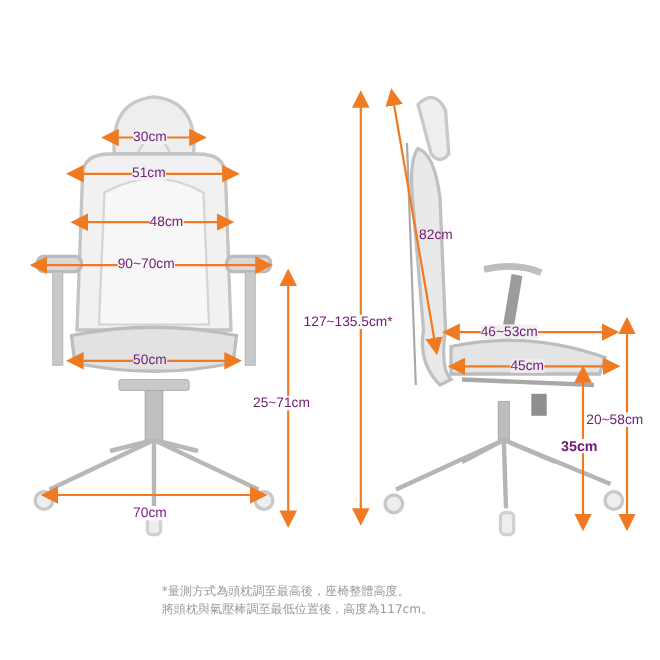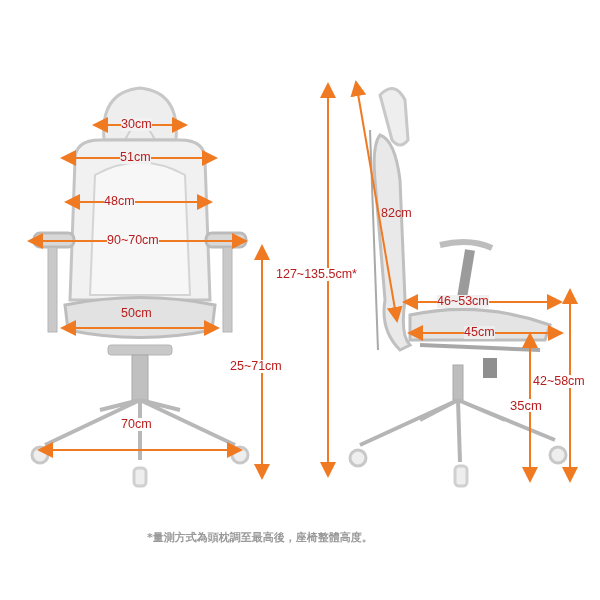--- a/index.html
+++ b/index.html
@@ -1,21 +1,21 @@
 <!DOCTYPE html>
 <html><head>
 <meta charset="utf-8">
 <style>
   html, body { margin:0; padding:0; background:#ffffff; }
   body { width:600px; height:600px; position:relative; overflow:hidden; font-family:"DejaVu Sans", sans-serif; }
   .stage { position:absolute; left:0; top:0; width:600px; height:600px; }
-  .lbl { position:absolute; color:#b91c1c; font-family:"Liberation Sans", sans-serif; font-size:12.5px; white-space:nowrap; line-height:1; }
-  .lbl.bold { font-weight:normal; font-size:13px; }
+  .lbl { position:absolute; color:#701a75; font-family:"Liberation Sans", sans-serif; font-size:12.5px; white-space:nowrap; line-height:1; }
+  .lbl.bold { font-weight:bold; font-size:13px; }
   .note { position:absolute; left:147px; top:530px; color:#9a9a9a; font-size:11px; line-height:16px; font-family:"DejaVu Sans", sans-serif; }
-  .note div { white-space:nowrap;font-weight:bold; }
+  .note div { white-space:nowrap; }
 </style>
 </head>
 <body>
 
 <div class="stage">
   <svg width="600" height="600" viewBox="0 0 600 600" style="position:absolute;left:0;top:0">
     <defs>
       <marker id="ah" markerWidth="8" markerHeight="8" refX="4" refY="4" orient="auto-start-reverse">
         <path d="M0,0 L8,4 L0,8 Z" fill="#f07a22"></path>
       </marker>
@@ -67,29 +67,30 @@
       <line x1="357" y1="88" x2="396" y2="315" marker-start="url(#ah)" marker-end="url(#ah)"></line>
       <line x1="410" y1="302" x2="555" y2="302" marker-start="url(#ah)" marker-end="url(#ah)"></line>
       <line x1="415" y1="333" x2="556" y2="333" marker-start="url(#ah)" marker-end="url(#ah)"></line>
       <line x1="570" y1="296" x2="570" y2="475" marker-start="url(#ah)" marker-end="url(#ah)"></line>
       <line x1="530" y1="340" x2="530" y2="475" marker-start="url(#ah)" marker-end="url(#ah)"></line>
     </g>
   </svg>
 
   <div class="lbl" style="left:121px;top:118px;background:#f2f2f2">30cm</div>
   <div class="lbl" style="left:120px;top:151px;background:#f1f1f1">51cm</div>
-  <div class="lbl" style="left:104px;top:195px;background:#f7f7f7">48cm</div>
+  <div class="lbl" style="left:136px;top:195px;background:#f7f7f7">48cm</div>
   <div class="lbl" style="left:107px;top:234px;background:#f7f7f7">90~70cm</div>
-  <div class="lbl" style="left:121px;top:307px;background:#e2e2e2">50cm</div>
-  <div class="lbl" style="left:121px;top:418px;background:#fff">70cm</div>
+  <div class="lbl" style="left:121px;top:321px;background:#e2e2e2">50cm</div>
+  <div class="lbl" style="left:121px;top:460px;background:#fff">70cm</div>
   <div class="lbl" style="left:230px;top:360px;background:#fff">25~71cm</div>
 
-  <div class="lbl" style="left:276px;top:268px;background:#fff">127~135.5cm*</div>
+  <div class="lbl" style="left:276px;top:286px;background:#fff">127~135.5cm*</div>
   <div class="lbl" style="left:381px;top:207px">82cm</div>
   <div class="lbl" style="left:437px;top:295px;background:#f0f0f0">46~53cm</div>
   <div class="lbl" style="left:464px;top:326px;background:#ededed">45cm</div>
-  <div class="lbl" style="left:533px;top:375px;background:#fff">42~58cm</div>
+  <div class="lbl" style="left:533px;top:375px;background:#fff">20~58cm</div>
   <div class="lbl bold" style="left:510px;top:399px;background:#fff">35cm</div>
 
   <div class="note">
     <div>*量測方式為頭枕調至最高後，座椅整體高度。</div>
+    <div>將頭枕與氣壓棒調至最低位置後，高度為117cm。</div>
   </div>
 </div>
 
 </body></html>

